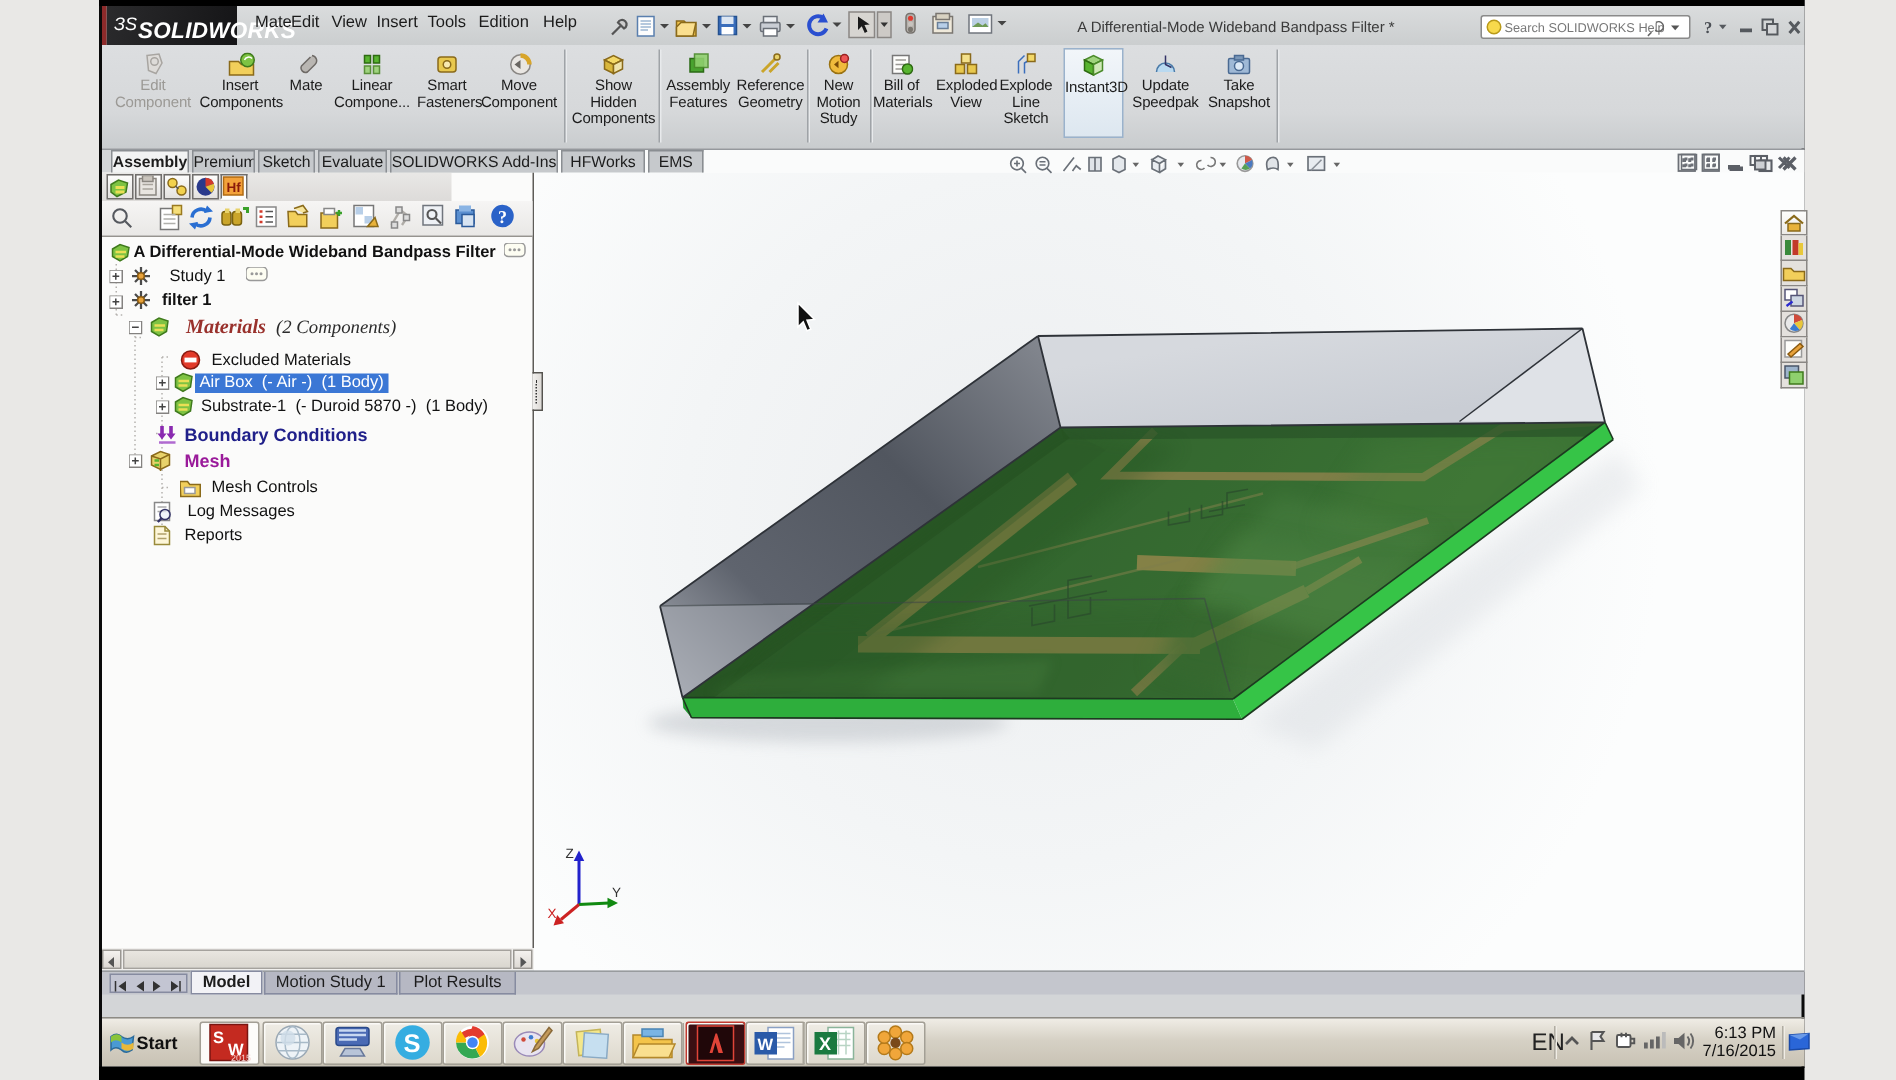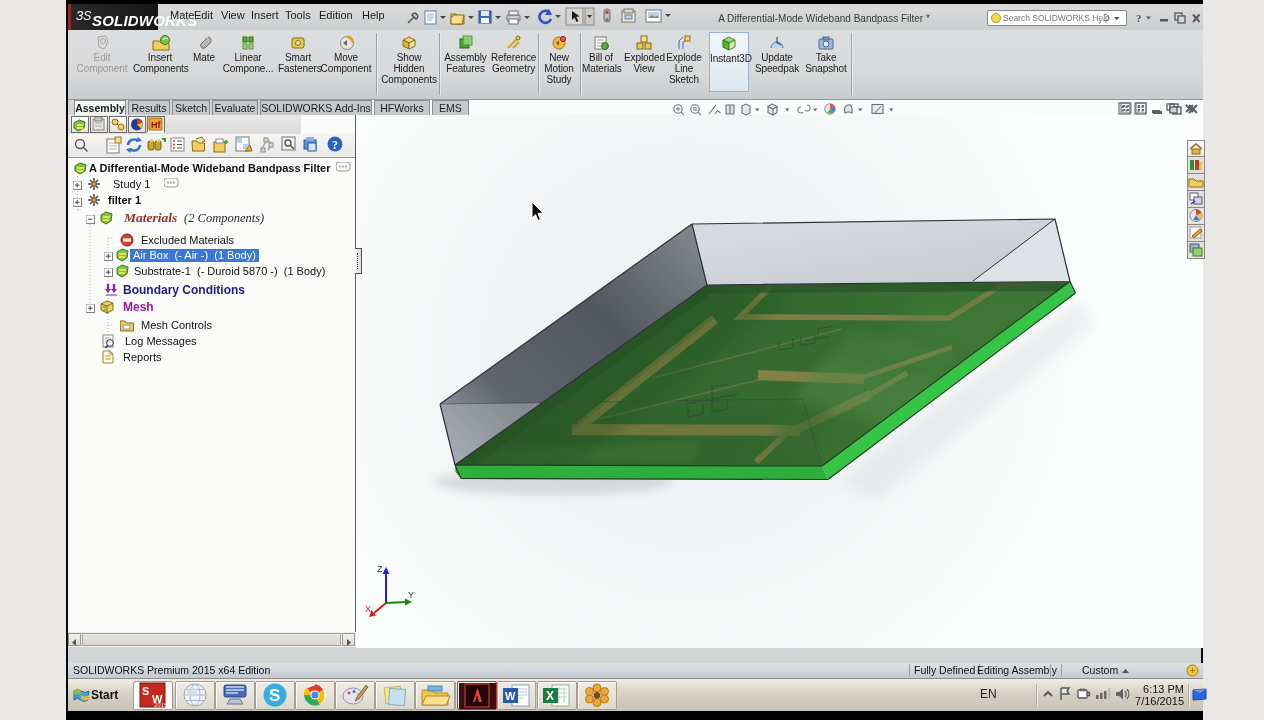--- a/index.html
+++ b/index.html
@@ -204,21 +204,21 @@
           </svg></div>Update<br>Speedpak</div>
     <div class="rsep" style="left:783px"></div>
       <div class="rbtn" style="left:736px;width:44px"><div class="ic"><svg width="17" height="15">
             <rect x="1" y="4" width="14" height="10" rx="1" fill="#9fb9d6" stroke="#4a6a92"></rect>
             <rect x="5" y="2" width="6" height="3" fill="#7a97b8" stroke="#4a6a92"></rect>
             <circle cx="8" cy="9" r="3" fill="#dce9f6" stroke="#4a6a92"></circle>
           </svg></div>Take<br>Snapshot</div>
   </div>
   <div id="tabrow">
     <div class="ctab act" style="left:6px;width:52px">Assembly</div>
-    <div class="ctab" style="left:60px;width:42px">Results</div>
+    <div class="ctab" style="left:60px;width:42px">Premium</div>
     <div class="ctab" style="left:104px;width:38px">Sketch</div>
     <div class="ctab" style="left:144px;width:46px">Evaluate</div>
     <div class="ctab" style="left:192px;width:112px">SOLIDWORKS Add-Ins</div>
     <div class="ctab" style="left:306px;width:56px">HFWorks</div>
     <div class="ctab" style="left:364px;width:37px">EMS</div>
     <svg class="abs" style="left:1052px;top:2px" width="80" height="13">
       <rect x="1" y="1" width="10" height="10" fill="none" stroke="#6b6f76"></rect>
         <path d="M3,3h2v2h-2zM7,3h2v2h-2zM3,7h2v2h-2zM7,7h2v2h-2z" fill="#6b6f76"></path>
       <rect x="16" y="1" width="10" height="10" fill="none" stroke="#6b6f76"></rect>
         <path d="M18,3h2v2h-2zM22,3h2v2h-2zM18,7h2v2h-2zM22,7h2v2h-2z" fill="#6b6f76"></path>
@@ -616,33 +616,36 @@
     </div>
   <div id="pscroll">
     <div style="position:absolute;left:0;top:1px;width:13px;height:13px;background:linear-gradient(#f4f2ef,#ddd9d4);border:1px solid #9a9792"><svg width="11" height="11">
           <path d="M7,2 l-4,3.5 4,3.5z" fill="#555"></path>
         </svg></div>
     <div style="position:absolute;left:274px;top:1px;width:13px;height:13px;background:linear-gradient(#f4f2ef,#ddd9d4);border:1px solid #9a9792"><svg width="11" height="11">
           <path d="M4,2 l4,3.5 -4,3.5z" fill="#555"></path>
         </svg></div>
     <div style="position:absolute;left:14px;top:1px;width:259px;height:13px;background:linear-gradient(#e9e6e0,#d9d6cf);border:1px solid #a5a29d"></div>
   </div>
-  <div id="statusbar">
-    <span style="position:absolute;left:5px;top:1px">SOLIDWORKS Premium 2015 x64 Edition</span>
-    <span style="position:absolute;left:841px;top:1px;border-left:1px solid #9aa0aa;border-right:1px solid #9aa0aa;padding:0 4px">Fully Defined</span>
-    <span style="position:absolute;left:905px;top:1px;border-right:1px solid #9aa0aa;padding:0 4px">Editing Assembly</span>
-    <span style="position:absolute;left:977px;top:1px;border-right:1px solid #9aa0aa;height:13px;width:6px"></span>
-    <span style="position:absolute;left:1014px;top:1px">Custom</span>
-    <svg style="position:absolute;left:1053px;top:4px" width="10" height="8">
-        <path d="M1,6 l3.5,-4 3.5,4z" fill="#555"></path>
-      </svg>
-    <svg style="position:absolute;left:1118px;top:1px" width="14" height="13">
-        <circle cx="6.5" cy="6.5" r="5.5" fill="#f2c83a" stroke="#9a7a10"></circle>
-        <path d="M4,6.5 h5 M6.5,4 v5" stroke="#9a7a10"></path>
-      </svg>
+  <div id="mtabs">
+    <div style="position:absolute;left:5px;top:1px;width:52px;height:13px;background:#c3c5d2;border:1px solid #868ba0">
+      <svg width="50" height="11">
+          <g fill="#333">
+            <path d="M3,2 v7" stroke="#333"></path>
+            <path d="M10,2 l-5,3.5 5,3.5z"></path>
+            <path d="M22,2 l-5,3.5 5,3.5z"></path>
+            <path d="M28,2 l5,3.5 -5,3.5z"></path>
+            <path d="M40,2 l5,3.5 -5,3.5z"></path>
+            <path d="M46,2 v7" stroke="#333"></path>
+          </g>
+        </svg>
+    </div>
+    <div class="mtab" style="left:59px;width:48px;background:#f2f2f6;font-weight:bold;border-top:1px solid #868ba0;top:-1px;height:16px">Model</div>
+    <div class="mtab" style="left:108px;width:89px">Motion Study 1</div>
+    <div class="mtab" style="left:198px;width:78px">Plot Results</div>
   </div>
   <div id="taskbar">
     <svg class="abs" style="left:5px;top:7px" width="17" height="18">
         <path d="M1,5 q4,-3 7,0 q4,3 8,0 l-1,9 q-4,3 -7,0 q-4,-3 -7,0z" fill="#4a9ad4" stroke="#2a6a9a"></path>
         <path d="M1,5 q4,-3 7,0 l0,4 q-4,-3 -7,0z" fill="#8ac43a"></path>
         <path d="M8,9 q4,3 8,0 l0,4 q-4,3 -8,0z" fill="#e8b83a"></path>
       </svg>
     <span class="abs" style="left:23px;top:9px;font-weight:bold;font-size:12px;color:#111">Start</span>
     <div class="tbox" style="left:65px;background:#fdfcfa"><svg width="38" height="27">
           <rect x="6" y="1" width="25" height="24" fill="#c42a20" stroke="#7a1510"></rect>
@@ -713,21 +716,21 @@
           <g fill="#f0a63a" stroke="#b47a1a">
             <ellipse cx="19" cy="6" rx="4" ry="4"></ellipse>
             <ellipse cx="26.5" cy="9.5" rx="4" ry="4"></ellipse>
             <ellipse cx="26.5" cy="17" rx="4" ry="4"></ellipse>
             <ellipse cx="19" cy="20.5" rx="4" ry="4"></ellipse>
             <ellipse cx="11.5" cy="17" rx="4" ry="4"></ellipse>
             <ellipse cx="11.5" cy="9.5" rx="4" ry="4"></ellipse>
           </g>
           <circle cx="19" cy="13.3" r="3.4" fill="#7a4a1a"></circle>
         </svg></div>
-    <span class="abs" style="left:912px;top:8px;font-size:12px;color:#222">EN</span>
+    <span class="abs" style="left:953px;top:8px;font-size:16px;color:#222">EN</span>
     <div class="abs" style="left:968px;top:5px;width:1px;height:22px;background:#b0aca2;box-shadow:1px 0 0 #f0ede6"></div>
     <svg class="abs" style="left:974px;top:9px" width="12" height="12">
         <path d="M2,8 l4,-4 4,4" fill="none" stroke="#555" stroke-width="1.8"></path>
       </svg>
     <svg class="abs" style="left:990px;top:7px" width="16" height="16">
         <path d="M3,2 v12 M3,2 h8 l-2,3 2,3 h-8" fill="#e8e8ea" stroke="#555" stroke-width="1.4"></path>
       </svg>
     <svg class="abs" style="left:1008px;top:7px" width="16" height="16">
         <rect x="2" y="4" width="9" height="8" rx="1" fill="#fff" stroke="#555" stroke-width="1.3"></rect>
         <path d="M11,6.5 h2.5 v3 h-2.5" fill="none" stroke="#555" stroke-width="1.3"></path>

